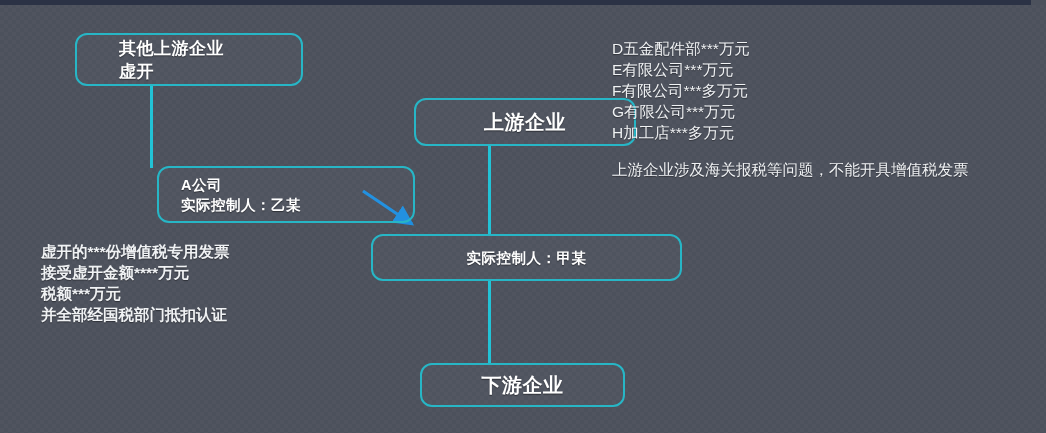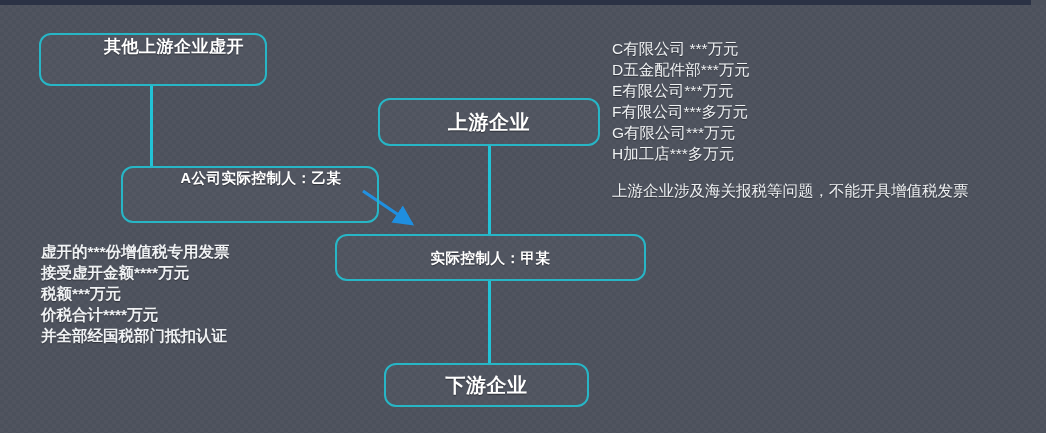--- a/index.html
+++ b/index.html
@@ -40,26 +40,27 @@
   }
 
   
   .node {
     position: absolute;
     box-sizing: border-box;
     border: 2px solid #27b6c6;
     border-radius: 12px;
     background: rgba(255,255,255,0.02);
     display: flex;
-    flex-direction: row;
+    flex-direction: column;
     justify-content: center;
     color: #ffffff;
     font-weight: bold;
     letter-spacing: 0.5px;
     text-shadow: 0 1px 1px rgba(0,0,0,0.45);
+    margin-left: 36px;
   }
   .node .line { white-space: nowrap; }
 
   .node.centered { align-items: center; text-align: center; }
   .node.lefty { align-items: flex-start; text-align: left; }
 
   
   .conn {
     position: absolute;
     background: #22c3d6;
@@ -136,31 +137,29 @@
 
   <div class="node centered n-bc">
     <span class="line">实际控制人：甲某</span>
   </div>
 
   <div class="node centered n-down">
     <span class="line">下游企业</span>
   </div>
 
   <div class="textblock t-right">
-    <span class="row">C有限公司 ***万元</span>
     <span class="row">D五金配件部***万元</span>
     <span class="row">E有限公司***万元</span>
     <span class="row">F有限公司***多万元</span>
     <span class="row">G有限公司***万元</span>
     <span class="row">H加工店***多万元</span>
     <span class="spacer"></span>
     <span class="row">上游企业涉及海关报税等问题，不能开具增值税发票</span>
   </div>
 
   <div class="textblock t-left">
     <span class="row">虚开的***份增值税专用发票</span>
     <span class="row">接受虚开金额****万元</span>
     <span class="row">税额***万元</span>
-    <span class="row">价税合计****万元</span>
     <span class="row">并全部经国税部门抵扣认证</span>
   </div>
 
 </div>
 
 </body></html>

